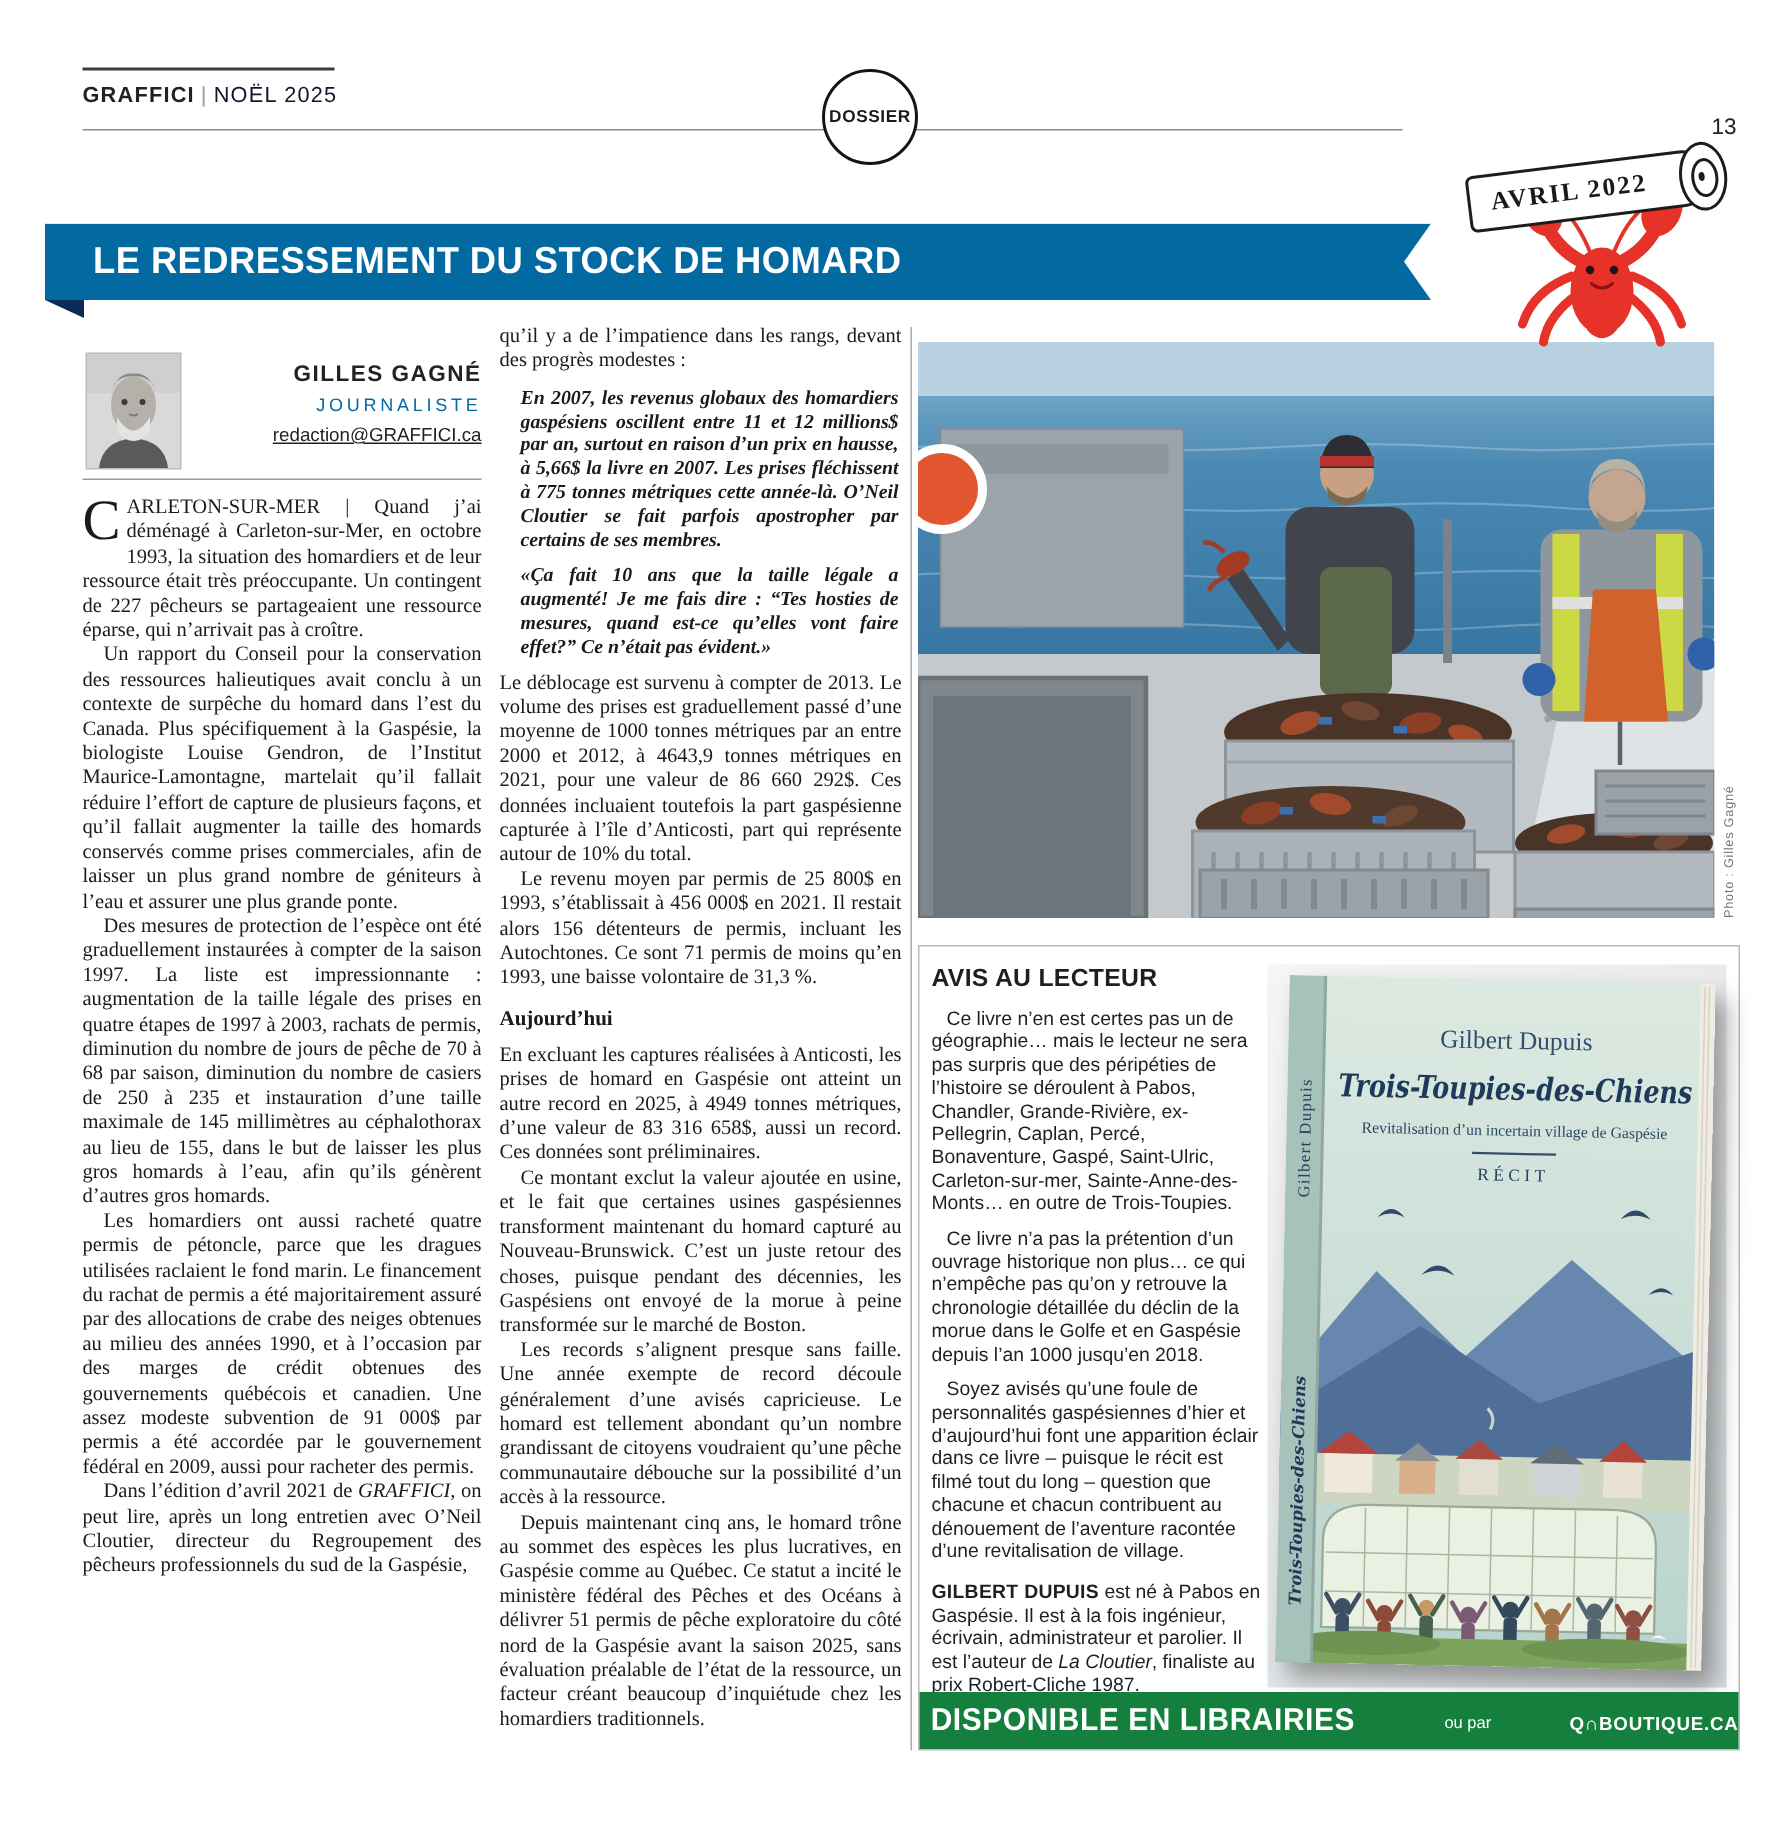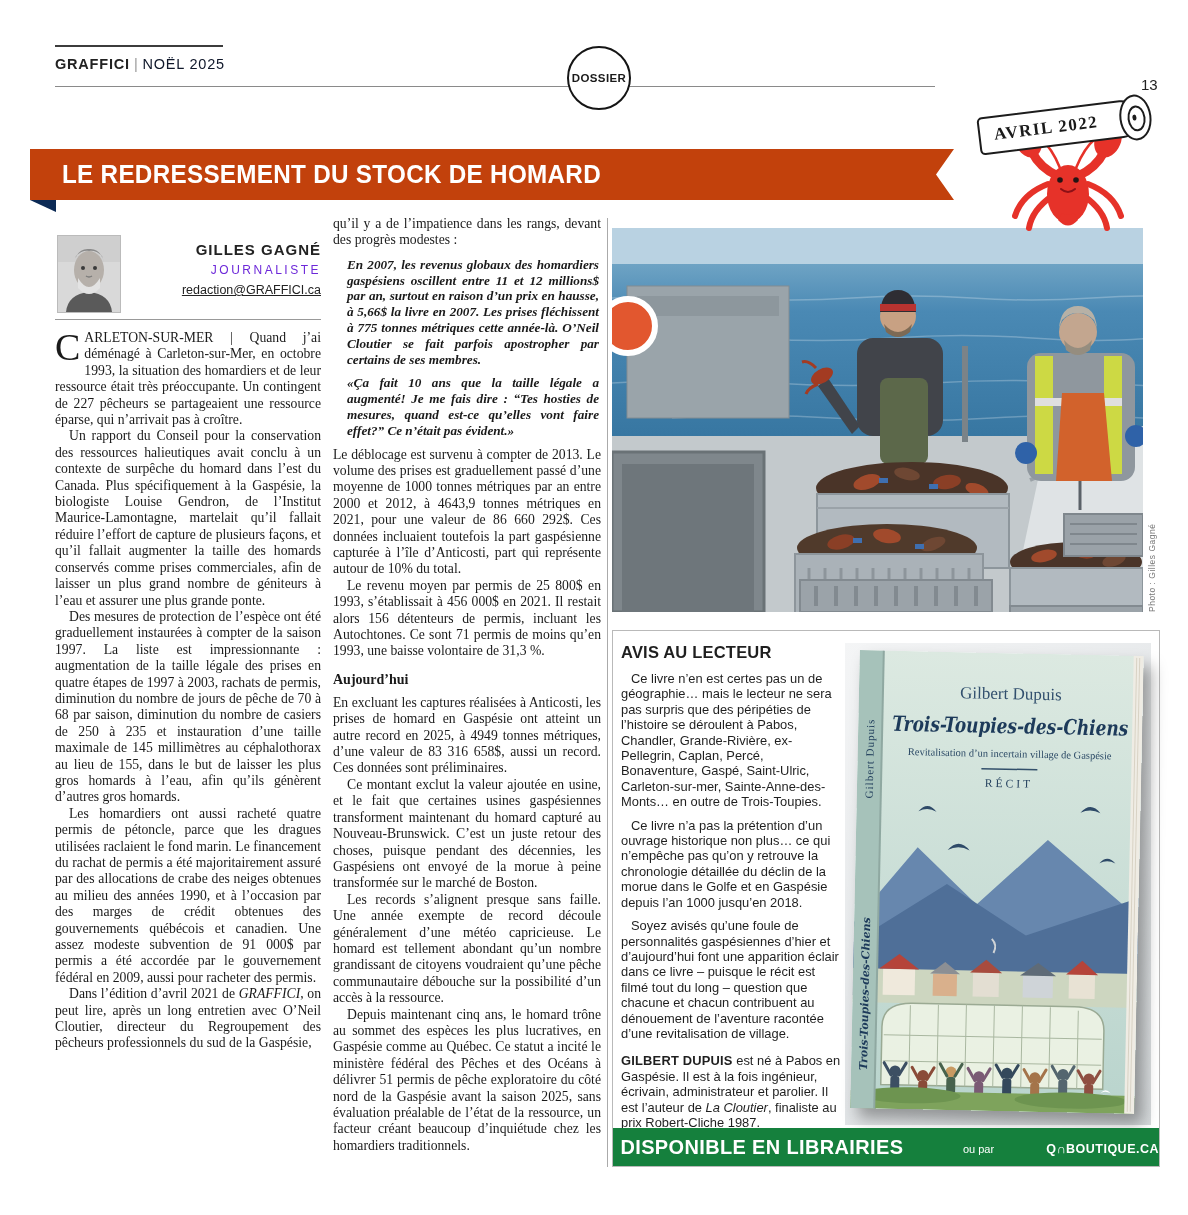--- a/index.html
+++ b/index.html
@@ -7,27 +7,27 @@
         font-family:"Liberation Serif",serif;color:#1a1a1a;}
 
   
   .mh-rule-top{position:absolute;left:55px;top:45px;width:168px;height:2px;background:#3c3c3c;}
   .mh-text{position:absolute;left:55px;top:56px;font-family:"Liberation Sans",sans-serif;
            font-size:14.5px;letter-spacing:.8px;color:#222;}
   .mh-brand{font-weight:bold;}
   .mh-sep{color:#999;font-weight:normal;padding:0 4px;}
   .mh-issue{color:#0f172a;}
   .mh-rule{position:absolute;left:55px;top:86px;width:880px;height:1px;background:#8a8a8a;}
-  .dossier{position:absolute;left:567px;top:46px;width:60px;height:60px;border-radius:50%;
+  .dossier{position:absolute;left:548px;top:46px;width:60px;height:60px;border-radius:50%;
            border:2px solid #151515;background:#fff;display:flex;align-items:center;justify-content:center;
            font-family:"Liberation Sans",sans-serif;font-weight:bold;font-size:11.5px;letter-spacing:.4px;z-index:3;}
   .page-num{position:absolute;left:1141px;top:76px;font-family:"Liberation Sans",sans-serif;font-size:15px;color:#222;}
 
   
-  .banner{position:absolute;left:30px;top:149px;width:924px;height:51px;background:#c2410c;
+  .banner{position:absolute;left:30px;top:149px;width:924px;height:51px;background:#0369a1;
           clip-path:polygon(0 0,100% 0,calc(100% - 18px) 50%,100% 100%,0 100%);
           display:flex;align-items:center;padding-left:32px;box-sizing:border-box;}
   .banner-title{margin:0;color:#fff;font-family:"Liberation Sans",sans-serif;font-weight:bold;
           font-size:25px;letter-spacing:.3px;transform:scaleX(.97);transform-origin:left center;white-space:nowrap;}
   .banner-fold{position:absolute;left:30px;top:200px;width:26px;height:12px;background:#0c2a55;
           clip-path:polygon(0 0,100% 0,100% 100%);}
 
   
   .badge{position:absolute;left:980px;top:86px;width:176px;height:144px;z-index:4;}
   .badge svg{position:absolute;left:8px;top:30px;}
@@ -39,21 +39,21 @@
           border:2.5px solid #1c1c1c;border-radius:50%;box-sizing:border-box;}
   .scroll-roll-inner{position:absolute;left:6px;top:9px;width:14px;height:22px;
           border:2px solid #1c1c1c;border-radius:50%;}
   .scroll-roll-dot{position:absolute;left:11px;top:18px;width:4px;height:6px;background:#1c1c1c;border-radius:50%;}
 
   
   .byline{position:absolute;left:55px;top:233px;width:266px;height:84px;}
   .byline-photo{position:absolute;left:2px;top:2px;width:62px;height:76px;border:1px solid #bbb;}
   .byline-meta{position:absolute;right:0;top:8px;text-align:right;font-family:"Liberation Sans",sans-serif;}
   .byline-name{font-weight:bold;font-size:15px;letter-spacing:1px;color:#222;}
-  .byline-role{font-size:12px;letter-spacing:2.5px;color:#6d28d9;margin-top:5px;}
+  .byline-role{font-size:12px;letter-spacing:2.5px;color:#0369a1;margin-top:5px;}
   .byline-email{font-size:12.5px;margin-top:6px;}
   .byline-email a{color:#222;text-decoration:underline;}
   .byline-rule{position:absolute;left:55px;top:319px;width:266px;height:1px;background:#999;}
 
   
   .col1{position:absolute;left:55px;top:330px;width:266px;height:845px;overflow:hidden;}
   .col2{position:absolute;left:333px;top:216px;width:268px;height:960px;overflow:hidden;}
   .body-para{margin:0;font-size:13.7px;line-height:16.4px;text-align:justify;text-indent:14px;}
   .noindent{text-indent:0;}
   .dropcap{float:left;font-size:38px;line-height:31px;padding:2px 4px 0 0;}
@@ -178,21 +178,21 @@
         <p class="quote">«Ça fait 10 ans que la taille légale a augmenté! Je me fais dire : “Tes hosties de mesures, quand est-ce qu’elles vont faire effet?” Ce n’était pas évident.»</p>
       </div>
     <div class="plist">
         <p class="body-para">Le déblocage est survenu à compter de 2013. Le volume des prises est graduellement passé d’une moyenne de 1000 tonnes métriques par an entre 2000 et 2012, à 4643,9 tonnes métriques en 2021, pour une valeur de 86 660 292$. Ces données incluaient toutefois la part gaspésienne capturée à l’île d’Anticosti, part qui représente autour de 10% du total.</p>
         <p class="body-para">Le revenu moyen par permis de 25 800$ en 1993, s’établissait à 456 000$ en 2021. Il restait alors 156 détenteurs de permis, incluant les Autochtones. Ce sont 71 permis de moins qu’en 1993, une baisse volontaire de 31,3 %.</p>
       </div>
     <h2 class="subhead">Aujourd’hui</h2>
     <div class="plist">
         <p class="body-para">En excluant les captures réalisées à Anticosti, les prises de homard en Gaspésie ont atteint un autre record en 2025, à 4949 tonnes métriques, d’une valeur de 83 316 658$, aussi un record. Ces données sont préliminaires.</p>
         <p class="body-para">Ce montant exclut la valeur ajoutée en usine, et le fait que certaines usines gaspésiennes transforment maintenant du homard capturé au Nouveau-Brunswick. C’est un juste retour des choses, puisque pendant des décennies, les Gaspésiens ont envoyé de la morue à peine transformée sur le marché de Boston.</p>
-        <p class="body-para">Les records s’alignent presque sans faille. Une année exempte de record découle généralement d’une météo capricieuse. Le homard est tellement abondant qu’un nombre grandissant de citoyens voudraient qu’une pêche communautaire débouche sur la possibilité d’un accès à la ressource.</p>
+        <p class="body-para">Les records s’alignent presque sans faille. Une année exempte de record découle généralement d’une avisés capricieuse. Le homard est tellement abondant qu’un nombre grandissant de citoyens voudraient qu’une pêche communautaire débouche sur la possibilité d’un accès à la ressource.</p>
         <p class="body-para">Depuis maintenant cinq ans, le homard trône au sommet des espèces les plus lucratives, en Gaspésie comme au Québec. Ce statut a incité le ministère fédéral des Pêches et des Océans à délivrer 51 permis de pêche exploratoire du côté nord de la Gaspésie avant la saison 2025, sans évaluation préalable de l’état de la ressource, un facteur créant beaucoup d’inquiétude chez les homardiers traditionnels.</p>
       </div>
   </div>
 
   <div class="vdiv"></div>
 
   <div class="photo">
     <svg width="531" height="384" viewBox="0 0 531 384">
       <defs>
         <linearGradient id="ocean" x1="0" y1="0" x2="0" y2="1">

